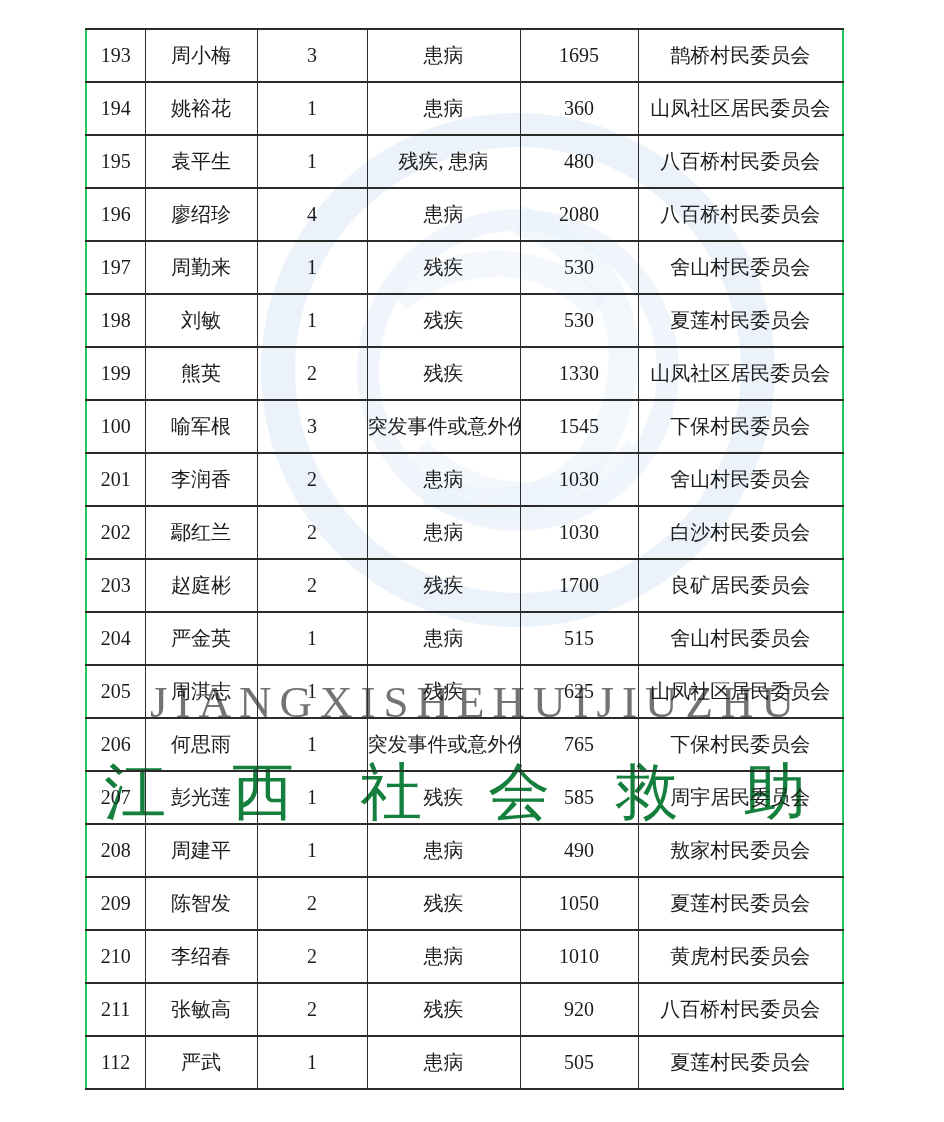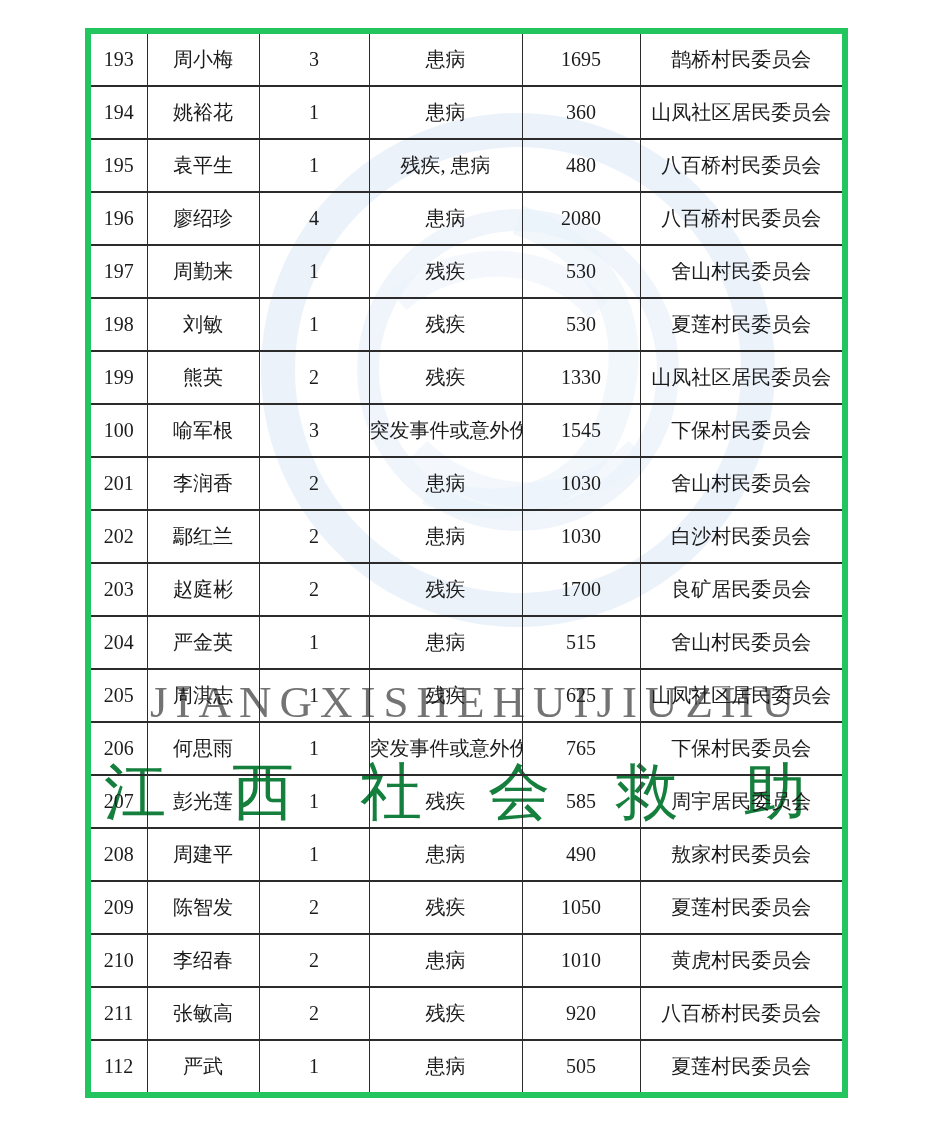--- a/index.html
+++ b/index.html
@@ -48,21 +48,21 @@
   }
   
   table.assistance-table {
     position: absolute;
     left: 85px;
     top: 28px;
     width: 757px;
     border-collapse: collapse;
     table-layout: fixed;
     background: transparent;
-    border: 6px solid #22c55e;
+    border: 2px solid #22c55e;
   }
   table.assistance-table td {
     border-left: 1px solid #2b2b2b;
     border-right: 1px solid #2b2b2b;
     border-top: 2px solid #2b2b2b;
     border-bottom: 2px solid #2b2b2b;
     height: 51px;
     padding: 0;
     text-align: center;
     vertical-align: middle;

